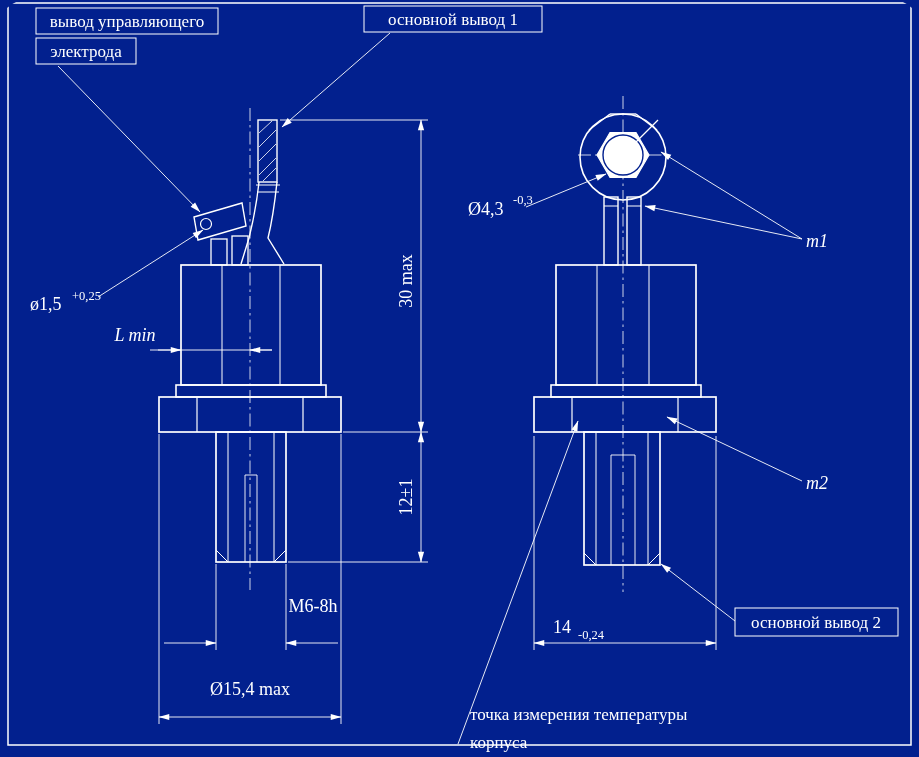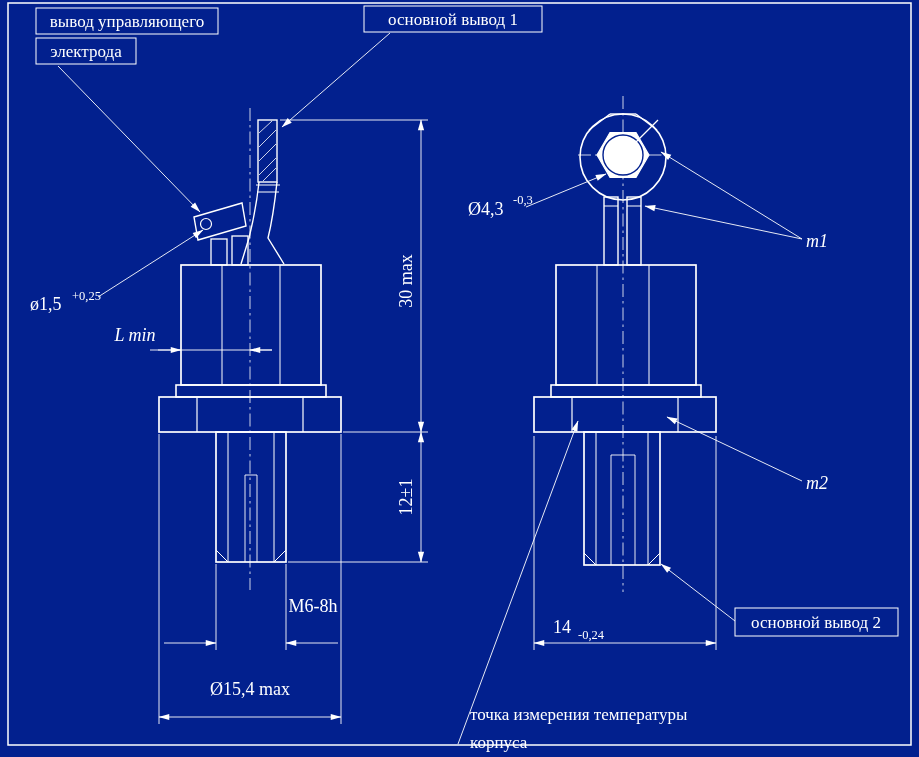--- a/index.html
+++ b/index.html
@@ -1,16 +1,16 @@
 <!DOCTYPE html>
 <html><head>
 <meta charset="utf-8">
 <style>
   html,body{margin:0;padding:0;background:#02208E;}
-  .stage{position:relative;width:919px;height:757px;background:#02208E;overflow:hidden;}
+  .stage{position:relative;width:919px;height:757px;background:#02208E;overflow:hidden;border-radius:26px;}
   svg{display:block;}
   text{font-family:"Liberation Serif","DejaVu Serif",serif;fill:#FFFFFF;}
   .dim{font-size:18px;}
   .dimsmall{font-size:12.5px;}
   .callout{font-size:17px;}
   .ital{font-style:italic;}
 </style>
 </head>
 <body>
 

